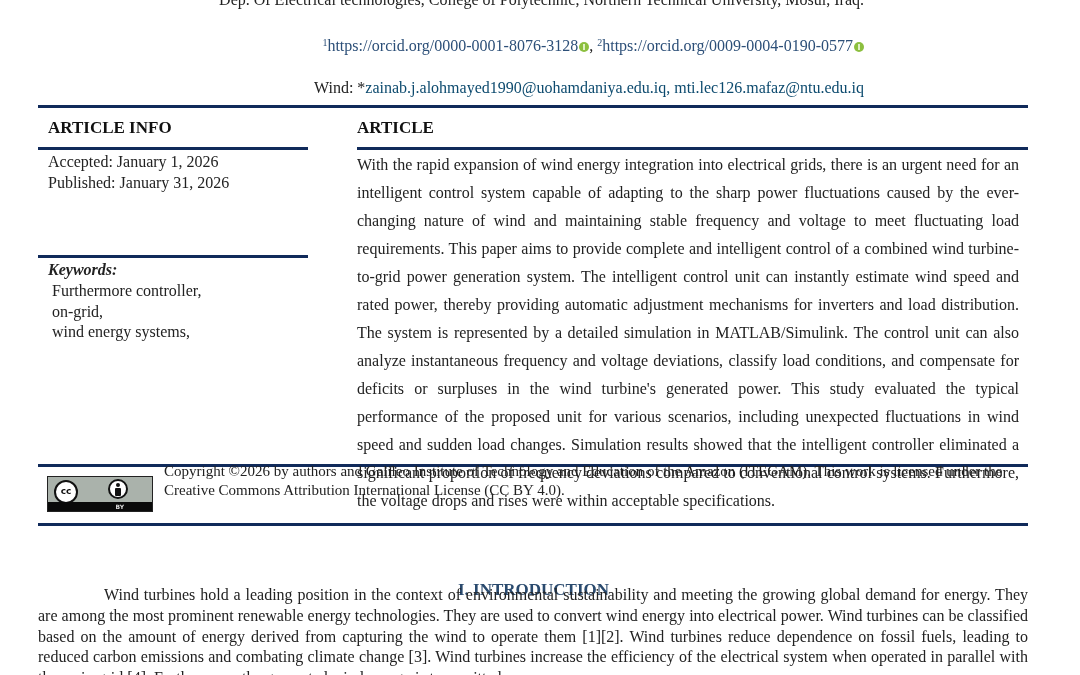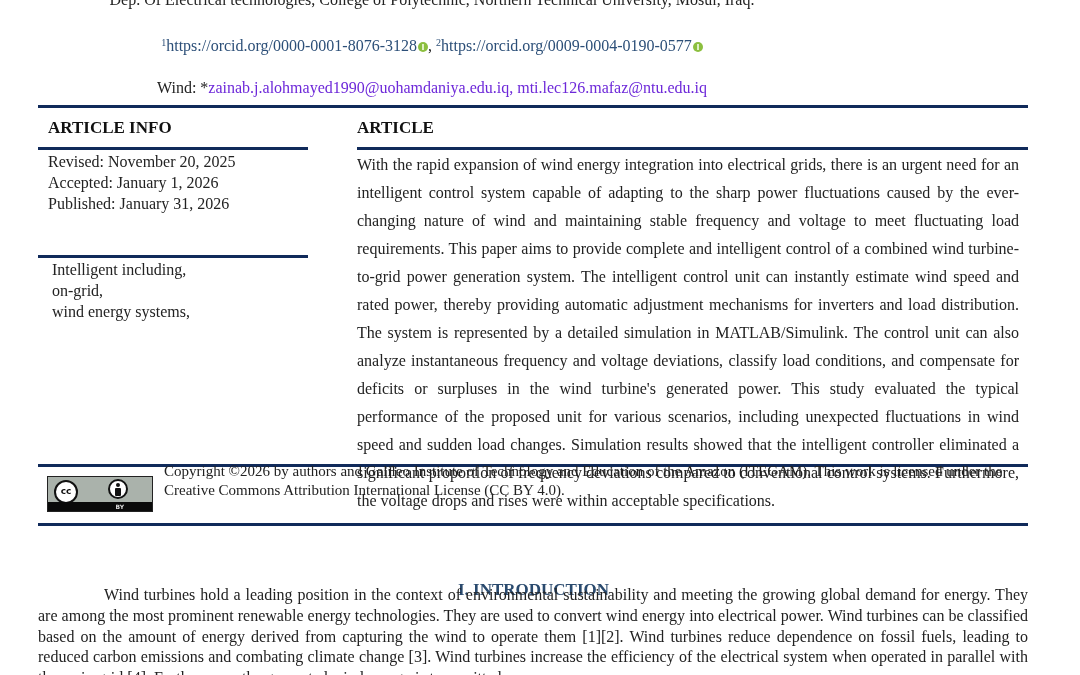--- a/index.html
+++ b/index.html
@@ -2,29 +2,29 @@
 <html><head>
 <meta charset="utf-8">
 <style>
   html, body { margin: 0; padding: 0; }
   body {
     width: 1080px; height: 675px; overflow: hidden; position: relative;
     background: #ffffff; color: #111;
     font-family: "Liberation Serif", "DejaVu Serif", serif;
   }
   .abs { position: absolute; }
-  .center-line { left: 0; width: 864px; text-align: center; font-size: 16px; line-height: 18px; }
+  .center-line { left: 0; width: 864px; text-align: right; font-size: 16px; line-height: 18px; }
   .affil { top: -9px; color: #222; }
   .orcid { top: 34px; color: #2c4f78; }
   .orcid sup { font-size: 10px; vertical-align: 5px; }
   .orcid-badge { display: inline-block; width: 10px; height: 10px; border-radius: 50%; background: #8cbf3f; vertical-align: -1px; margin-left: 1px; position: relative; }
   .orcid-badge::after { content: ""; position: absolute; left: 4px; top: 2px; width: 2px; height: 6px; background: #dff0c3; }
   .plain { color: #222; }
   .email { top: 79px; color: #222; }
-  .email .addr { color: #6d28d9; }
+  .email .addr { color: #0c4a6e; }
   .rule { position: absolute; height: 3px; background: #102a5a; }
   .sec-head { font-weight: bold; font-size: 17px; line-height: 20px; color: #111; }
   .info { left: 48px; font-size: 16px; line-height: 20.8px; color: #222; }
   .info .ital { font-style: italic; font-weight: bold; }
   .kw { padding-left: 4px; }
   .abstract {
     left: 357px; top: 151px; width: 662px; font-size: 16px; line-height: 28px;
     text-align: justify; color: #222;
   }
   .cc-badge { left: 47px; top: 476px; width: 106px; height: 36px; background: #aab2ab; border: 1px solid #222; box-sizing: border-box; padding-left: 8px; }
@@ -53,26 +53,26 @@
 
 <div class="rule" style="left:38px; top:105px; width:990px;"></div>
 <div class="rule" style="left:38px; top:147px; width:270px;"></div>
 <div class="rule" style="left:357px; top:147px; width:671px;"></div>
 <div class="rule" style="left:38px; top:255px; width:270px;"></div>
 <div class="rule" style="left:38px; top:464px; width:990px;"></div>
 <div class="rule" style="left:38px; top:523px; width:990px;"></div>
 
 <div class="abs sec-head" style="left:48px; top:118px;text-align:center;">ARTICLE INFO</div>
 <div class="abs info" style="top:152px;">
-  <div>Revised: November 20, 2025</div>
   <div>Accepted: January 1, 2026</div>
   <div>Published: January 31, 2026</div>
 </div>
 <div class="abs info" style="top:260px;">
-  <div class="kw">Intelligent including,</div>
+  <div class="ital">Keywords:</div>
+  <div class="kw">Furthermore controller,</div>
   <div class="kw">on-grid,</div>
   <div class="kw">wind energy systems,</div>
 </div>
 
 <div class="abs sec-head" style="left:357px; top:118px;">ARTICLE</div>
 <div class="abs abstract">With the rapid expansion of wind energy integration into electrical grids, there is an urgent need for an intelligent control system capable of adapting to the sharp power fluctuations caused by the ever-changing nature of wind and maintaining stable frequency and voltage to meet fluctuating load requirements. This paper aims to provide complete and intelligent control of a combined wind turbine-to-grid power generation system. The intelligent control unit can instantly estimate wind speed and rated power, thereby providing automatic adjustment mechanisms for inverters and load distribution. The system is represented by a detailed simulation in MATLAB/Simulink. The control unit can also analyze instantaneous frequency and voltage deviations, classify load conditions, and compensate for deficits or surpluses in the wind turbine's generated power. This study evaluated the typical performance of the proposed unit for various scenarios, including unexpected fluctuations in wind speed and sudden load changes. Simulation results showed that the intelligent controller eliminated a significant proportion of frequency deviations compared to conventional control systems. Furthermore, the voltage drops and rises were within acceptable specifications.</div>
 
 <div class="abs cc-badge">
   <div class="cc-circle">cc</div>
   <div class="by-circle">

